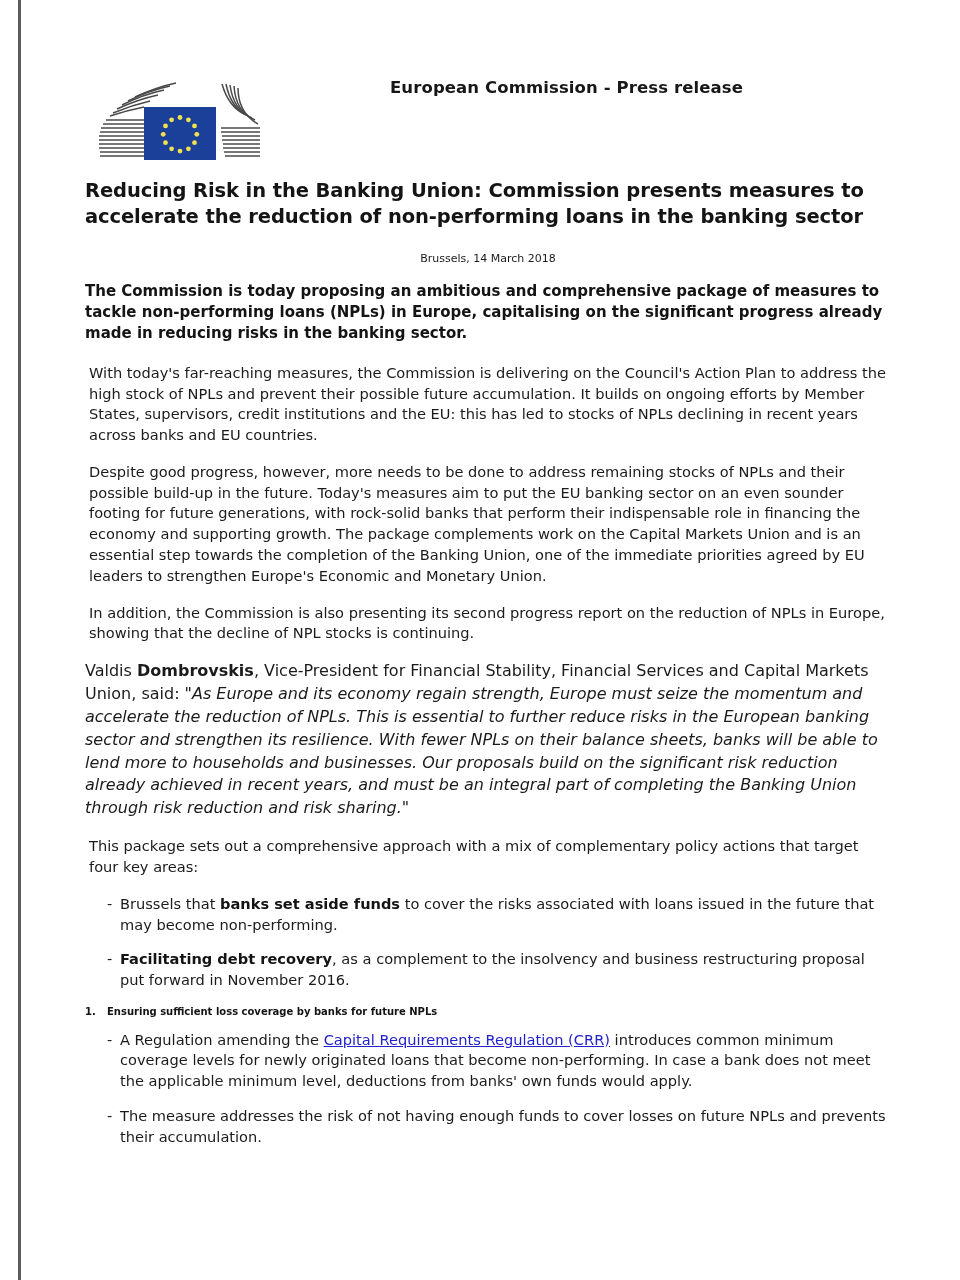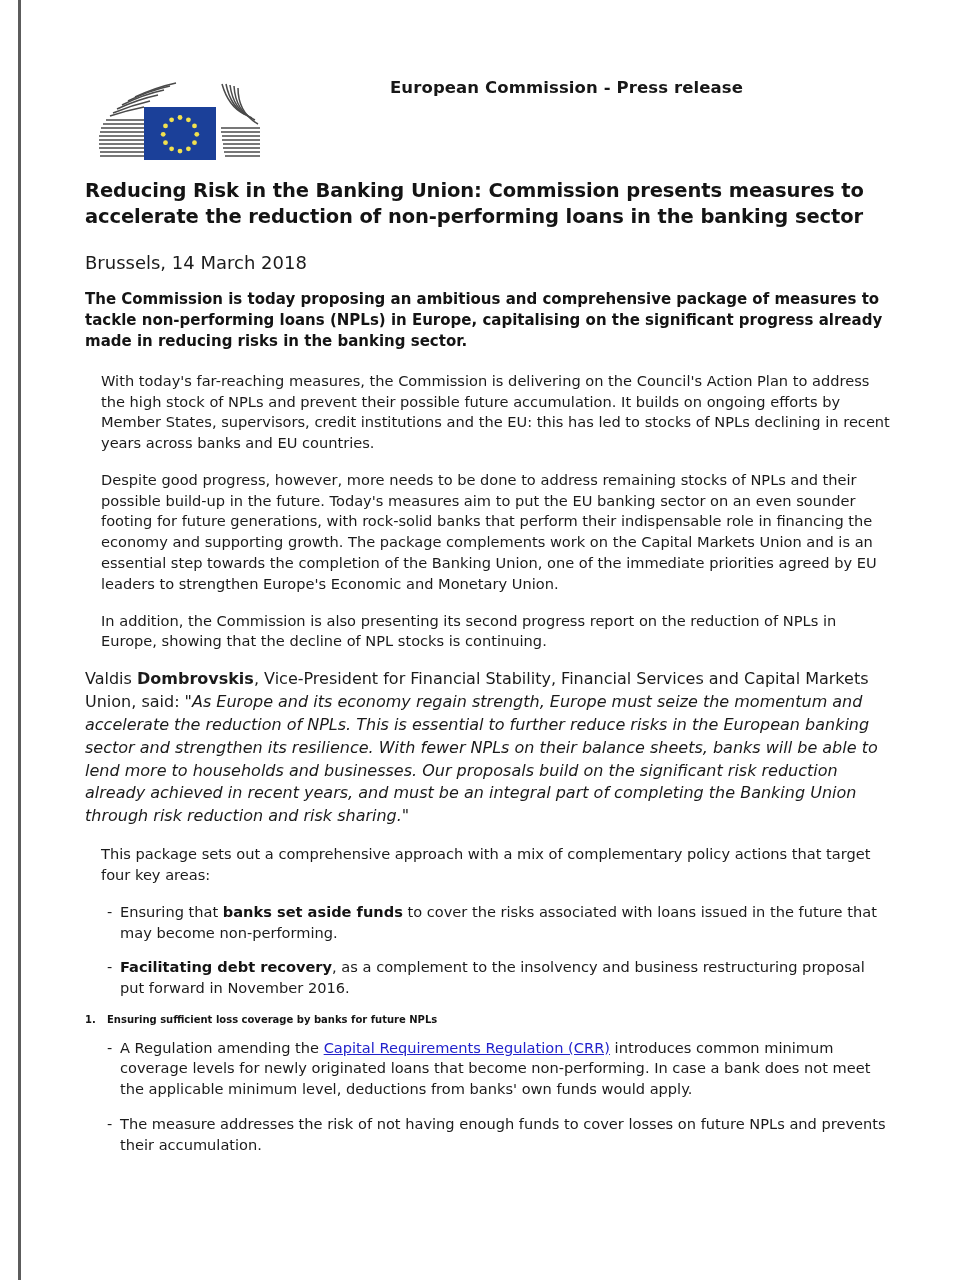--- a/index.html
+++ b/index.html
@@ -68,35 +68,36 @@
   }
   h1.doc-title {
     font-size: 19.5px;
     line-height: 1.33;
     font-weight: bold;
     margin: 0 0 22px 0;
     color: #141414;
     letter-spacing: -0.1px;
   }
   .dateline {
-    font-size: 18px;
+    font-size: 11px;
     margin: 0 0 16px 0;
     color: #1b1b1b;
+    text-align: center;
   }
   p.lead {
     font-size: 15px;
     line-height: 1.42;
     font-weight: bold;
     margin: 0 0 18px 0;
     color: #141414;
   }
   p.body {
     font-size: 14.6px;
     line-height: 1.425;
-    margin: 0 0 16px 16px;
+    margin: 0 0 16px 4px;
     color: #1b1b1b;
   }
   p.quote {
     font-size: 16px;
     line-height: 1.43;
     margin: 0 0 16px 0;
     color: #1b1b1b;
   }
   p.quote .q { font-style: italic; }
   p.quote b { font-weight: bold; }
@@ -236,21 +237,21 @@
 
     <p class="body">Despite good progress, however, more needs to be done to address remaining stocks of NPLs and their possible build-up in the future. Today's measures aim to put the EU banking sector on an even sounder footing for future generations, with rock-solid banks that perform their indispensable role in financing the economy and supporting growth. The package complements work on the Capital Markets Union and is an essential step towards the completion of the Banking Union, one of the immediate priorities agreed by EU leaders to strengthen Europe's Economic and Monetary Union.</p>
 
     <p class="body">In addition, the Commission is also presenting its second progress report on the reduction of NPLs in Europe, showing that the decline of NPL stocks is continuing.</p>
 
     <p class="quote"><span>Valdis </span><b>Dombrovskis</b><span>, Vice-President for Financial Stability, Financial Services and Capital Markets Union, said: "</span><span class="q">As Europe and its economy regain strength, Europe must seize the momentum and accelerate the reduction of NPLs. This is essential to further reduce risks in the European banking sector and strengthen its resilience. With fewer NPLs on their balance sheets, banks will be able to lend more to households and businesses. Our proposals build on the significant risk reduction already achieved in recent years, and must be an integral part of completing the Banking Union through risk reduction and risk sharing."</span></p>
 
     <p class="body tight">This package sets out a comprehensive approach with a mix of complementary policy actions that target four key areas:</p>
 
     <ul class="dash-list">
-      <li><span>Ensuring that </span><b>banks set aside funds</b><span> to cover the risks associated with loans issued in the future that may become non-performing.</span></li>
+      <li><span>Brussels that </span><b>banks set aside funds</b><span> to cover the risks associated with loans issued in the future that may become non-performing.</span></li>
       <li><span></span><b>Facilitating debt recovery</b><span>, as a complement to the insolvency and business restructuring proposal put forward in November 2016.</span></li>
     </ul>
 
 
     <ol class="num-list">
 
       <li class="section">
         <div class="sec-head">Ensuring sufficient loss coverage by banks for future NPLs</div>
         <ul class="dash-list">
           <li><span>A Regulation amending the </span><a class="inline-link" href="#">Capital Requirements Regulation (CRR)</a><span> introduces common minimum coverage levels for newly originated loans that become non-performing. In case a bank does not meet the applicable minimum level, deductions from banks' own funds would apply.</span></li>

